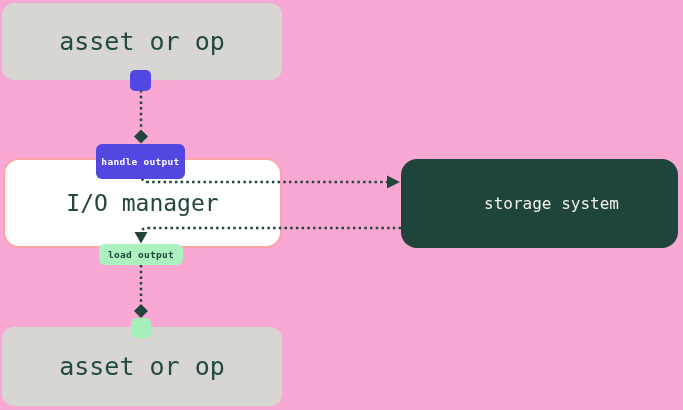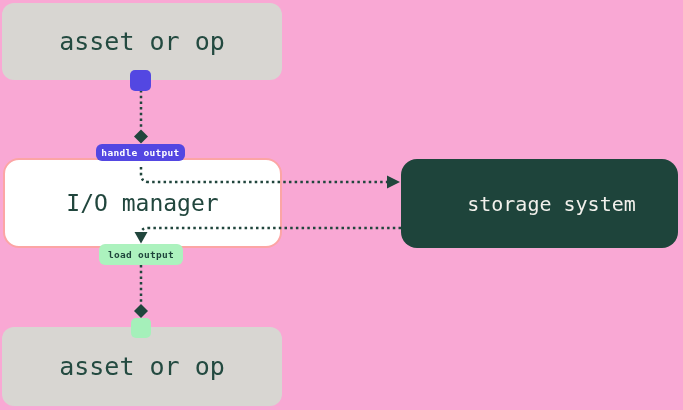--- a/index.html
+++ b/index.html
@@ -39,21 +39,21 @@
     border-radius: 16px;
     color: #21463d;
     font-size: 23px;
     font-weight: 500;
   }
   #storage {
     left: 401px; top: 159px; width: 277px; height: 89px;
     background: #1e443b;
     border-radius: 16px;
     color: #f2f1ec;
-    font-size: 20px;
+    font-size: 16px;
     font-weight: 500;
     padding-left: 24px;
   }
   svg.edge-layer {
     position: absolute;
     left: 0; top: 0;
     z-index: 2;
     pointer-events: none;
   }
   .handle {
@@ -76,21 +76,21 @@
     display: flex;
     align-items: center;
     justify-content: center;
     border-radius: 6px;
     font-size: 9.5px;
     font-weight: 700;
     letter-spacing: 0.3px;
     white-space: nowrap;
   }
   #badge-handle-output {
-    left: 96px; top: 144px; width: 89px; height: 17px;
+    left: 96px; top: 144px; width: 89px; height: 35px;
     background: #5347e2;
     color: #ffffff;
   }
   #badge-load-input {
     left: 99px; top: 244px; width: 84px; height: 21px;
     background: #acf2be;
     color: #1e443b;
   }
 </style>
 </head>

